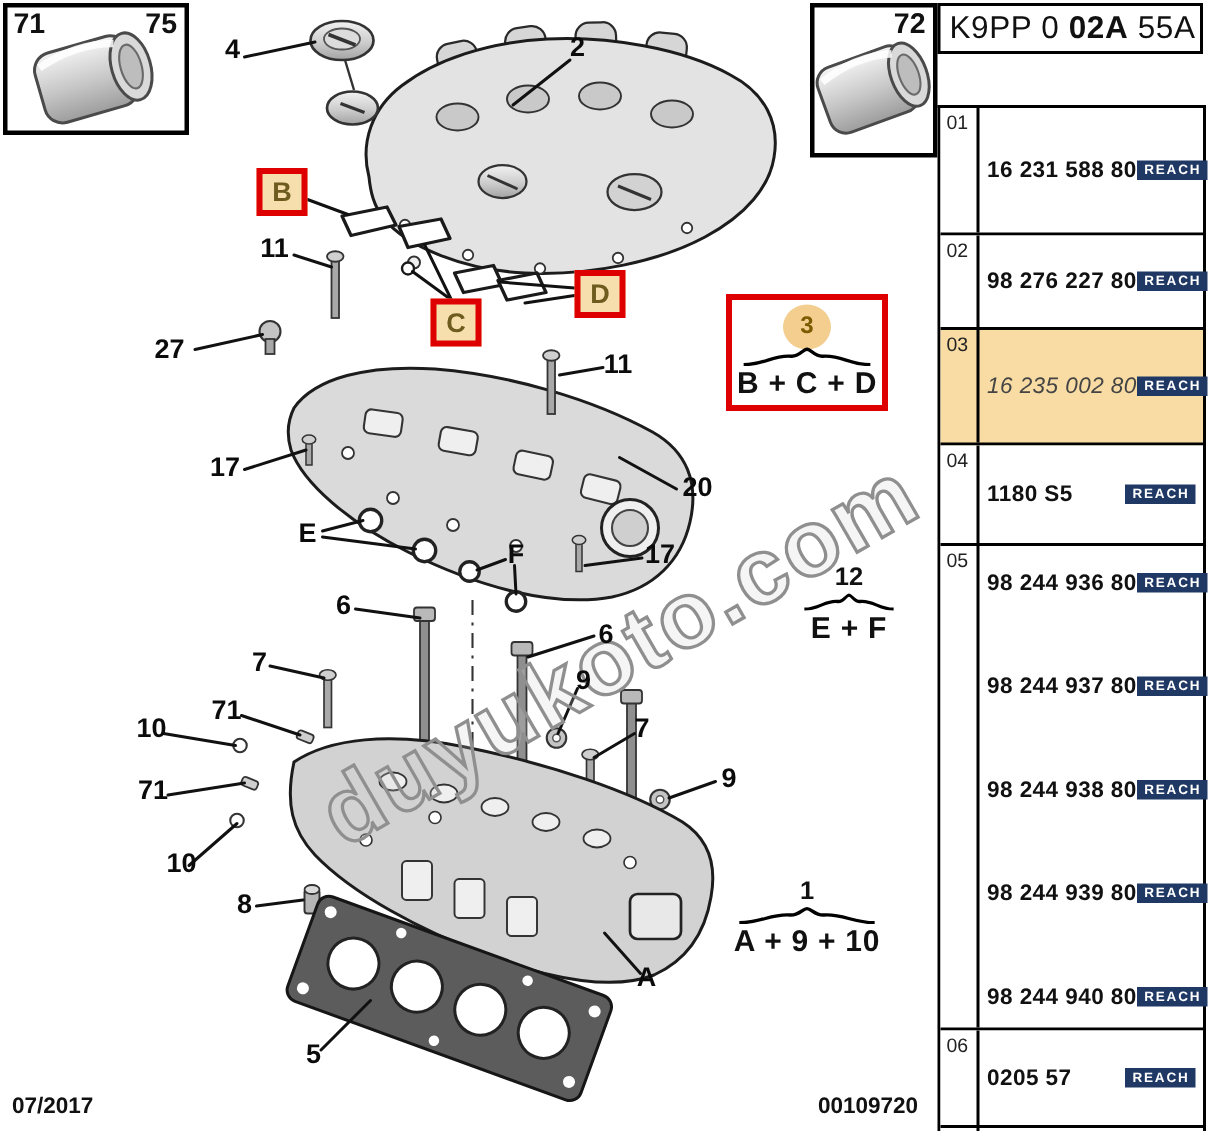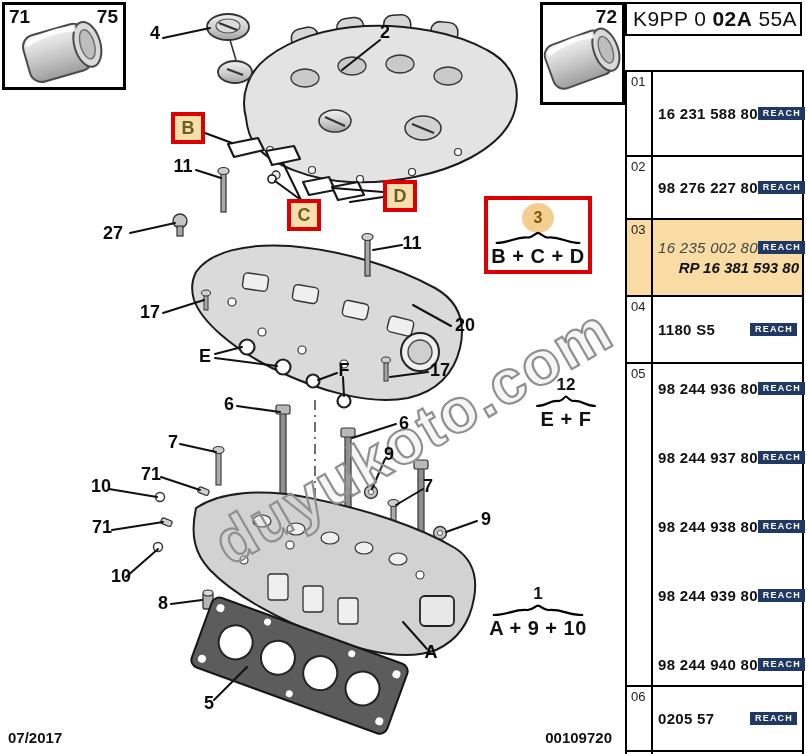--- a/index.html
+++ b/index.html
@@ -389,21 +389,20 @@
           </div>
         </div>
       </div>
       <div class="prow hl" style="height: 77px;">
         <div class="pref">03</div>
         <div class="pcell">
           <div class="pentry">
             <span class="pnum it">16 235 002 80</span>
             <span class="reach">REACH</span>
           </div>
-          <div class="rp">RP 16 381 593 80</div>
         </div>
       </div>
       <div class="prow" style="height: 67px;">
         <div class="pref">04</div>
         <div class="pcell">
           <div class="pentry">
             <span class="pnum">1180 S5</span>
             <span class="reach">REACH</span>
           </div>
         </div>

